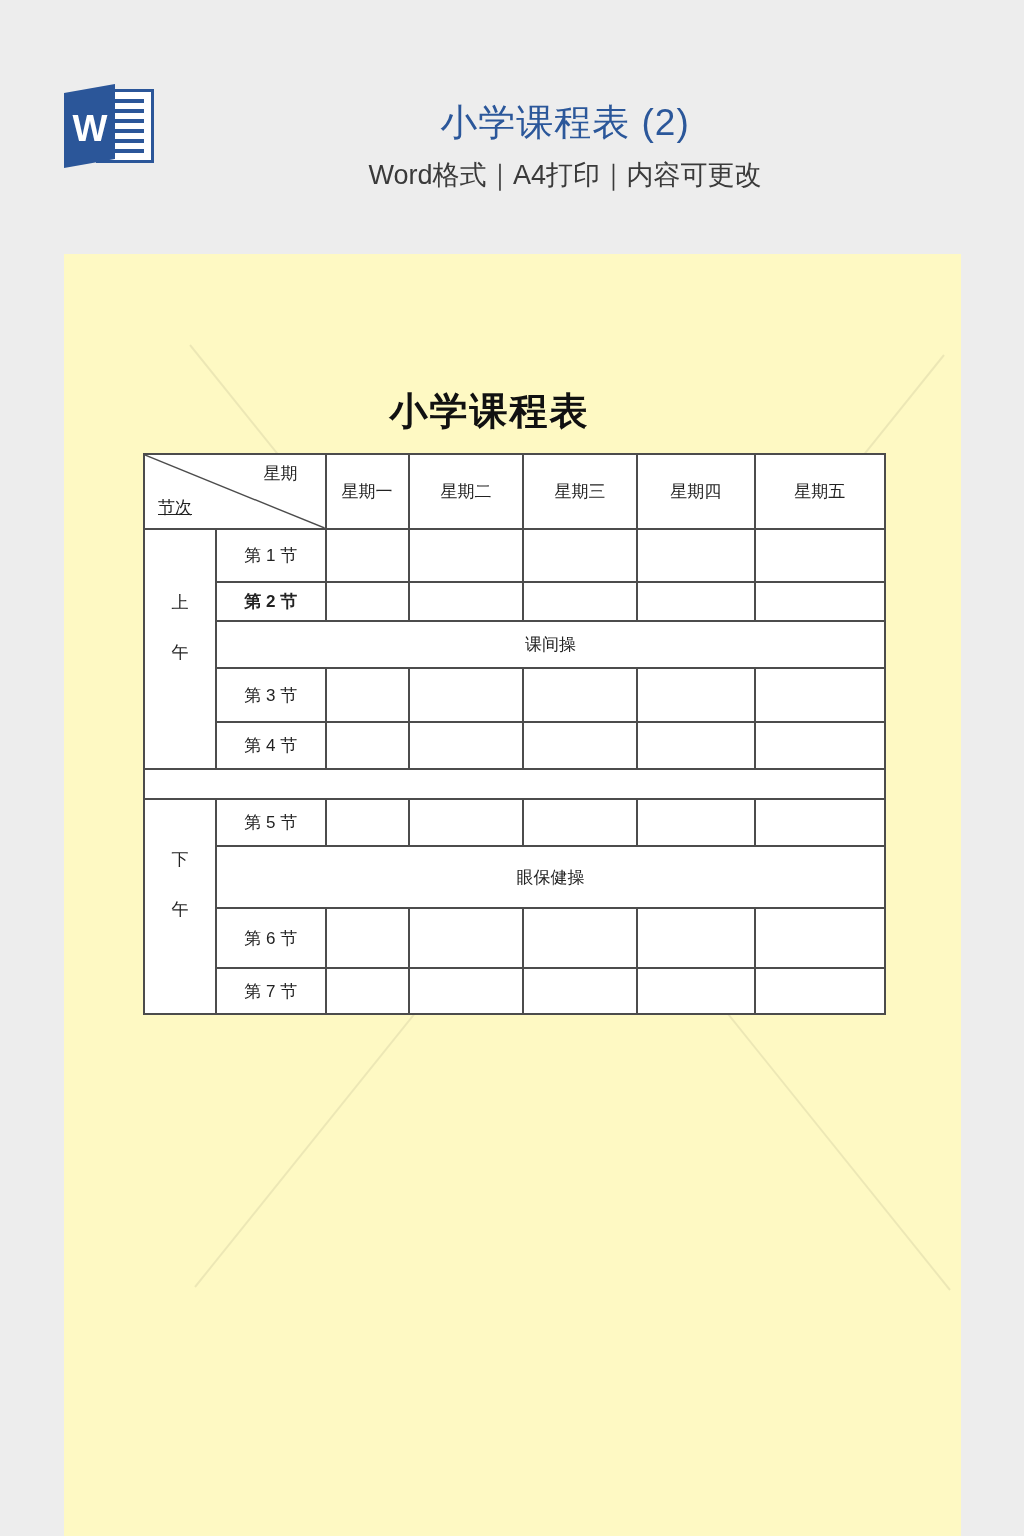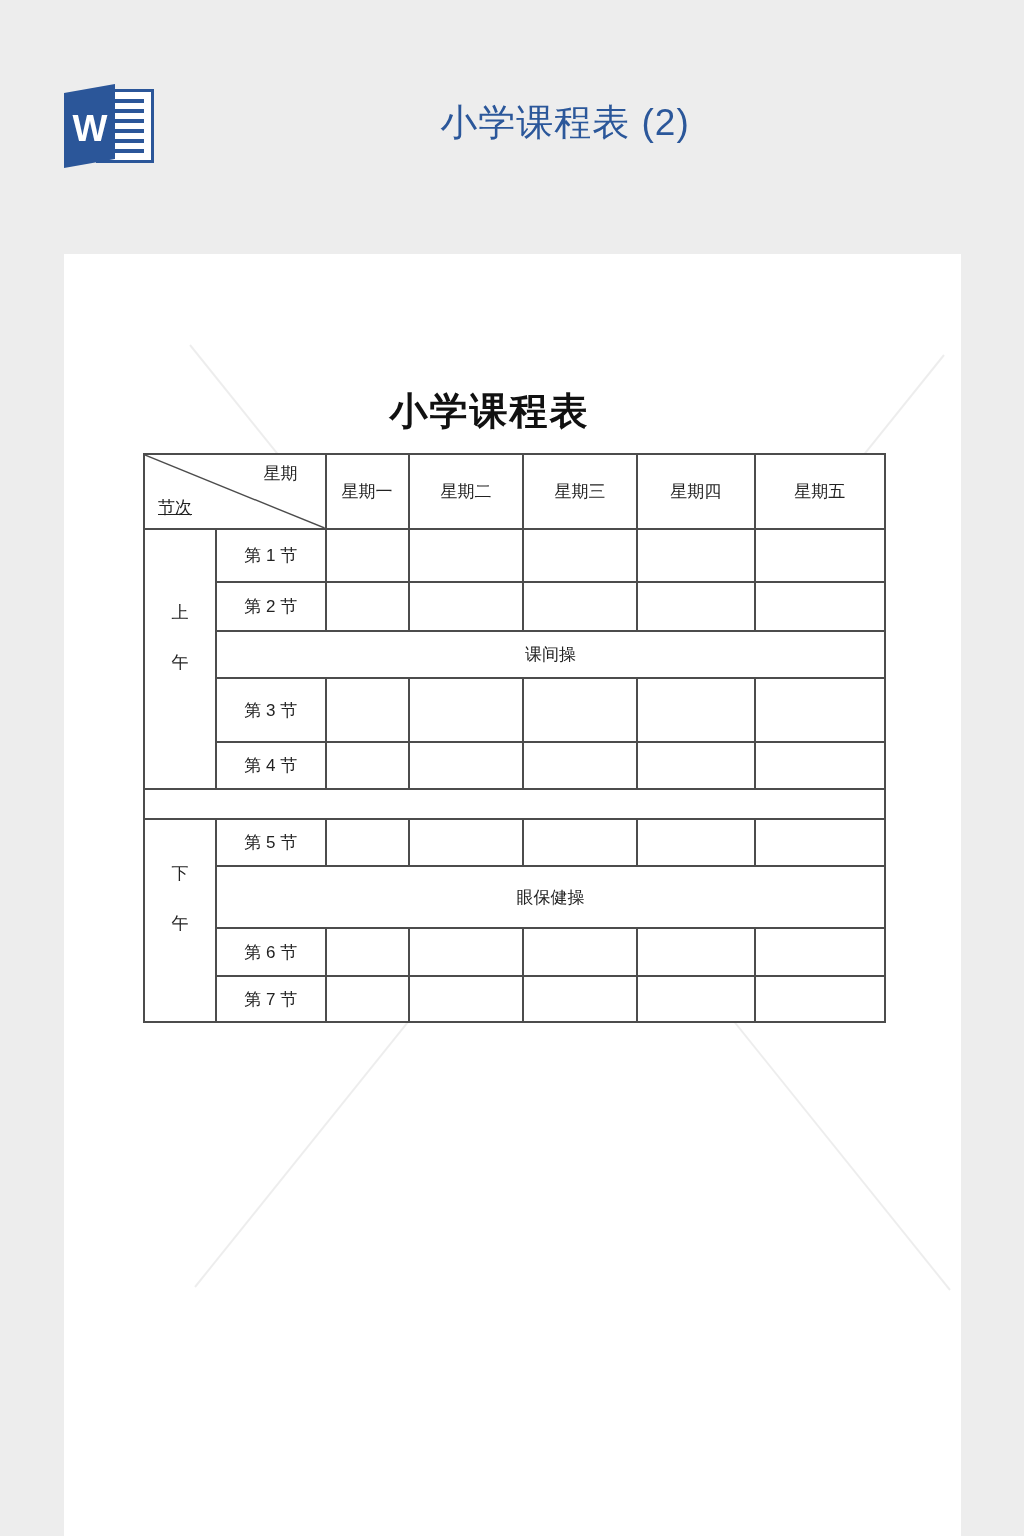--- a/index.html
+++ b/index.html
@@ -39,21 +39,21 @@
   }
   .word-letter {
     position:absolute; left:5px; top:25px; width:42px; text-align:center;
     color:#ffffff; font-size:37px; font-weight:700;
     font-family:"Liberation Sans", sans-serif;
   }
 
   
   .page {
     position:absolute; left:64px; top:254px; width:897px; height:1282px;
-    background:#ffffff; overflow:hidden;
+    background:#fef9c3; overflow:hidden;
   }
 
   .doc-title {
     position:absolute; left:79px; top:132px; width:743px;
     text-align:center; transform:translateX(-25px);
     font-family:"DejaVu Serif", serif;
     font-size:38px; font-weight:700; color:#111111; letter-spacing:2px;
   }
 
   
@@ -70,28 +70,28 @@
     position:absolute; left:79px; top:199px; width:743px;
     border-collapse:collapse; table-layout:fixed;
   }
   table.schedule td {
     border:2px solid #4c4c4c; padding:0;
     text-align:center; vertical-align:middle;
     font-size:17px; color:#222222; background:#ffffff;
   }
   tr.h-header   { height:75px; }
   tr.h-r1       { height:53px; }
-  tr.h-r2       { height:49px; }
+  tr.h-r2       { height:39px;font-weight:bold; }
   tr.h-break1   { height:47px;margin-left:48px; }
-  tr.h-r3       { height:64px; }
+  tr.h-r3       { height:54px; }
   tr.h-r4       { height:47px;border-radius:18px; }
   tr.h-sep      { height:30px; }
   tr.h-r5       { height:47px; }
   tr.h-break2   { height:62px; }
-  tr.h-r6       { height:48px;margin-left:44px; }
+  tr.h-r6       { height:60px;margin-left:44px; }
   tr.h-r7       { height:46px;border-radius:13px; }
 
   td.day   { background:#e0e0e0; font-size:19px; color:#1f1f1f; }
   td.brk   { background:#e0e0e0; font-size:17px; }
   td.period{ background:#e9e9e9; }
   td.ampm  { background:#f1f1f1; font-size:20px; }
   td.corner{ background:#ffffff; position:relative; }
 
   .corner-svg { position:absolute; left:0; top:0; width:100%; height:100%; }
   .corner-week   { position:absolute; top:7px;  right:27px; font-size:17px; }
@@ -107,20 +107,21 @@
 
 <div class="site-header">
   <div class="word-icon">
     <div class="word-doc">
       <div class="word-doc-lines"></div>
     </div>
     <div class="word-panel"></div>
     <div class="word-letter">W</div>
   </div>
   <div class="header-title">小学课程表 (2)</div>
+  <div class="header-subtitle">Word格式｜A4打印｜内容可更改</div>
 </div>
 
 <div class="page">
 
   <svg class="wm-lines" viewBox="0 0 897 1282">
     <line x1="126" y1="91" x2="886" y2="1036" stroke="rgba(0,0,0,0.07)" stroke-width="2"></line>
     <line x1="880" y1="101" x2="131" y2="1033" stroke="rgba(0,0,0,0.07)" stroke-width="2"></line>
   </svg>
   <div class="wm-text">图行天下</div>
 

